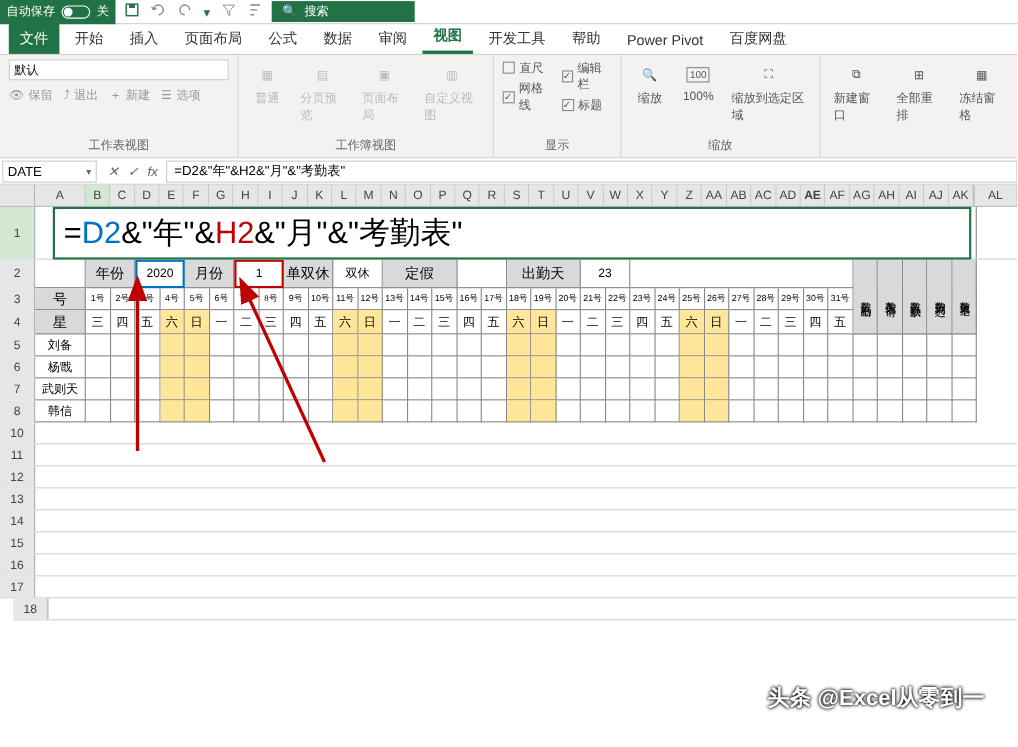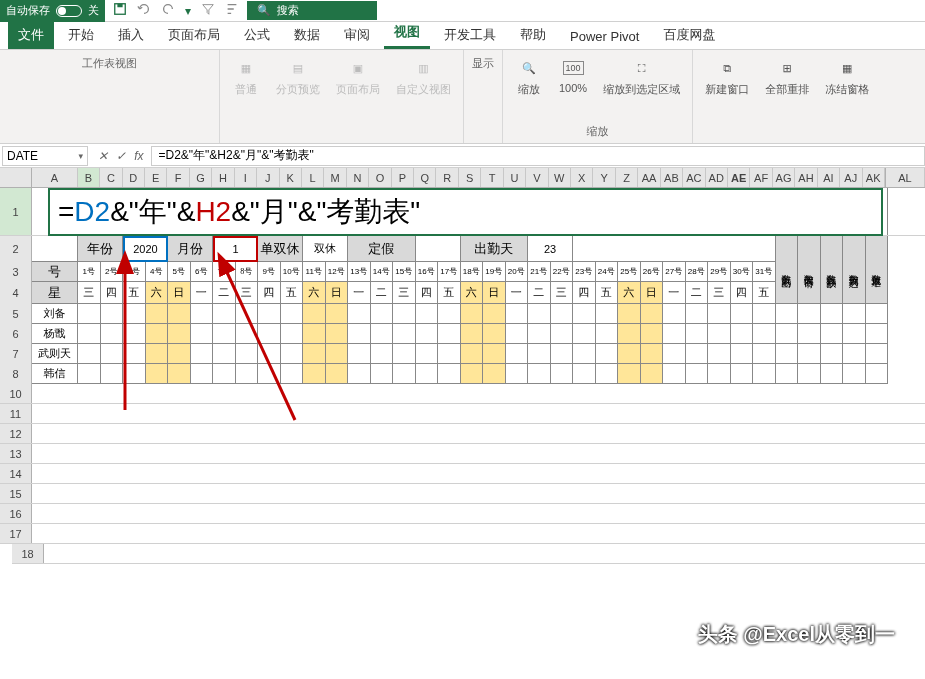--- a/index.html
+++ b/index.html
@@ -128,20 +128,41 @@
   <div class="tab">审阅</div>
   <div class="tab active">视图</div>
   <div class="tab">开发工具</div>
   <div class="tab">帮助</div>
   <div class="tab">Power Pivot</div>
   <div class="tab">百度网盘</div>
 </div>
 
 <div class="ribbon">
   <div class="ribbon-group" style="width:220px;">
+    <div class="group-body" style="flex-direction:column; gap:6px;">
+      <div class="dd-box" style="width:200px;">默认</div>
+      <div style="display:flex; gap:10px; font-size:11px; color:#999;">
+        <span class="small-btn">
+            <span>👁</span>
+            <span>保留</span>
+          </span>
+        <span class="small-btn">
+            <span>⤴</span>
+            <span>退出</span>
+          </span>
+        <span class="small-btn">
+            <span>＋</span>
+            <span>新建</span>
+          </span>
+        <span class="small-btn">
+            <span>☰</span>
+            <span>选项</span>
+          </span>
+      </div>
+    </div>
     <div class="group-label">工作表视图</div>
   </div>
 
   <div class="ribbon-group">
     <div class="group-body">
       <div class="big-btn disabled">
           <div class="icon-box">▦</div>
           <span>普通</span>
         </div>
       <div class="big-btn disabled">
@@ -150,23 +171,46 @@
         </div>
       <div class="big-btn disabled">
           <div class="icon-box">▣</div>
           <span>页面布局</span>
         </div>
       <div class="big-btn disabled">
           <div class="icon-box">▥</div>
           <span>自定义视图</span>
         </div>
     </div>
+    <div class="group-label">工作簿视图</div>
   </div>
 
   <div class="ribbon-group">
+    <div class="group-body">
+      <div class="small-stack">
+        <span class="small-btn">
+            <span class="chk"></span>
+            <span>直尺</span>
+          </span>
+        <span class="small-btn">
+            <span class="chk on"></span>
+            <span>网格线</span>
+          </span>
+      </div>
+      <div class="small-stack">
+        <span class="small-btn">
+            <span class="chk on"></span>
+            <span>编辑栏</span>
+          </span>
+        <span class="small-btn">
+            <span class="chk on"></span>
+            <span>标题</span>
+          </span>
+      </div>
+    </div>
     <div class="group-label">显示</div>
   </div>
 
   <div class="ribbon-group">
     <div class="group-body">
       <div class="big-btn">
           <div class="icon-box">🔍</div>
           <span>缩放</span>
         </div>
       <div class="big-btn">

